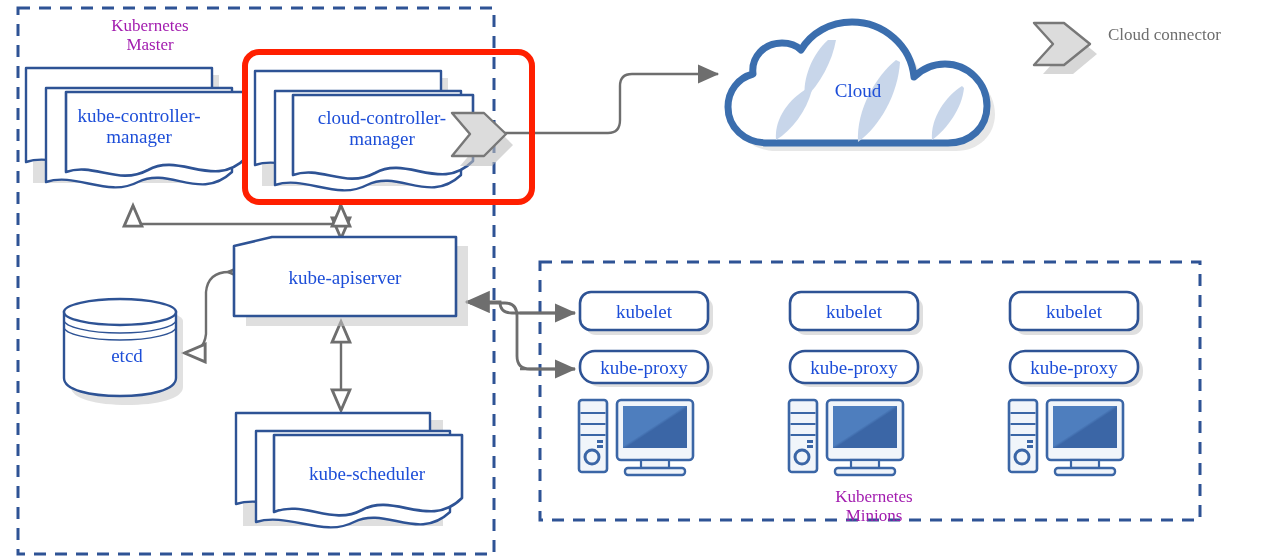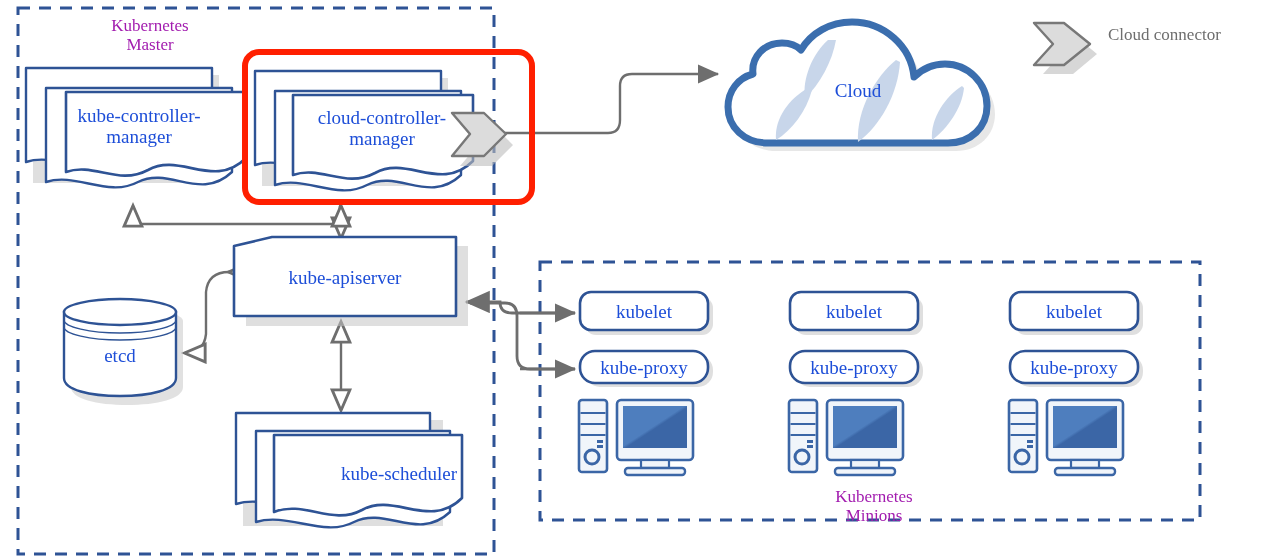--- a/index.html
+++ b/index.html
@@ -260,23 +260,23 @@
 Master</div>
 
 <div class="txt node-label" style="left:51px; top:105px; width:176px;">kube-controller-
 manager</div>
 
 <div class="txt node-label" style="left:294px; top:107px; width:176px;">cloud-controller-
 manager</div>
 
 <div class="txt node-label" style="left:255px; top:267px; width:180px;">kube-apiserver</div>
 
-<div class="txt node-label" style="left:78px; top:345px; width:84px;">etcd</div>
-
-<div class="txt node-label" style="left:272px; top:463px; width:190px;padding-left:32px;">kube-scheduler</div>
+<div class="txt node-label" style="left:85px; top:345px; width:84px;">etcd</div>
+
+<div class="txt node-label" style="left:272px; top:463px; width:190px;">kube-scheduler</div>
 
 <div class="txt node-label" style="left:800px; top:80px; width:116px;">Cloud</div>
 
 <div class="txt node-label" style="left:580px; top:301px; width:128px;">kubelet</div>
 <div class="txt node-label" style="left:580px; top:357px; width:128px;">kube-proxy</div>
 
 <div class="txt node-label" style="left:790px; top:301px; width:128px;">kubelet</div>
 <div class="txt node-label" style="left:790px; top:357px; width:128px;">kube-proxy</div>
 
 <div class="txt node-label" style="left:1010px; top:301px; width:128px;">kubelet</div>

